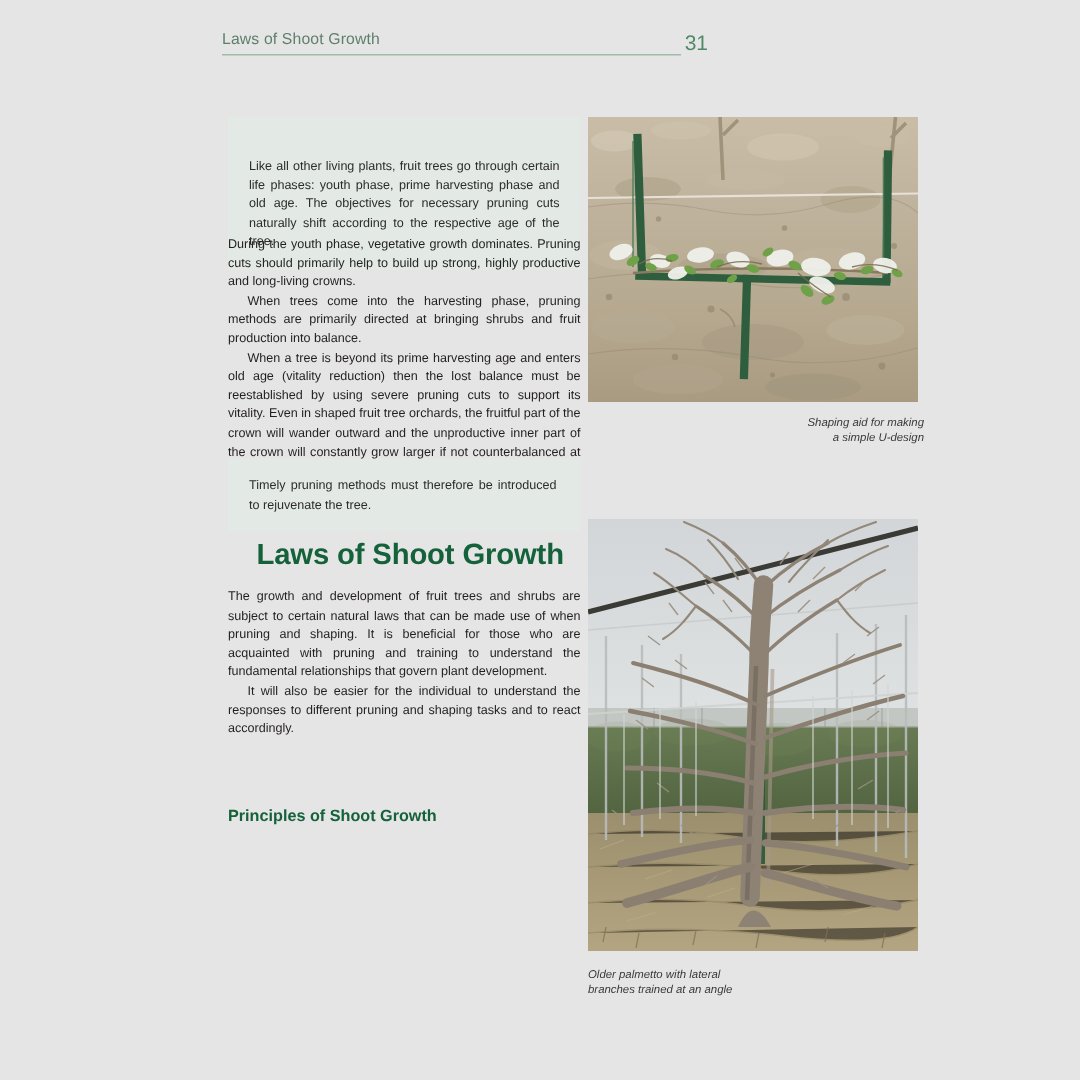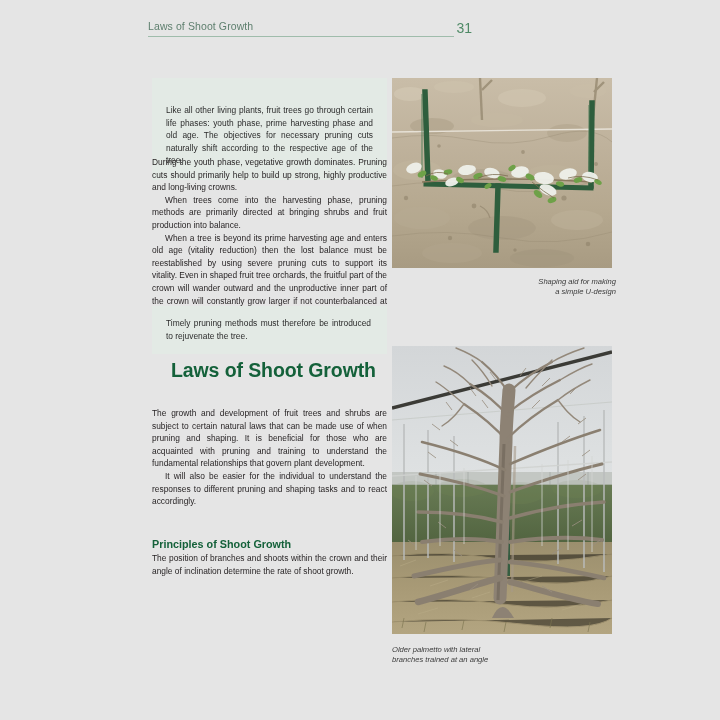--- a/index.html
+++ b/index.html
@@ -89,21 +89,21 @@
     margin: 0;
     font-size: 8.4px;
     line-height: 12.6px;
     text-align: justify;
     color: #231f20;
   }
   .body-block p.indent {
     text-indent: 13px;
   }
   #body-1 { top: 156px; }
-  #body-2 { top: 391px; margin-top: 16px; }
+  #body-2 { top: 391px; }
   #body-3 { top: 552px; }
 
   
   .chapter-heading {
     position: absolute;
     left: 171px;
     top: 359px;
     font-size: 19.5px;
     font-weight: bold;
     color: #14613a;
@@ -177,23 +177,20 @@
 
   <div class="chapter-heading">Laws of Shoot Growth</div>
 
   <div class="body-block" id="body-2">
     <p>The growth and development of fruit trees and shrubs are subject to certain natural laws that can be made use of when pruning and shaping. It is beneficial for those who are acquainted with pruning and training to understand the fundamental relationships that govern plant development.</p>
     <p class="indent">It will also be easier for the individual to understand the responses to different pruning and shaping tasks and to react accordingly.</p>
   </div>
 
   <div class="section-heading">Principles of Shoot Growth</div>
 
-  <div class="body-block" id="body-3">
-    <p>The position of branches and shoots within the crown and their angle of inclination determine the rate of shoot growth.</p>
-  </div>
 
   <div class="photo" id="photo-top">
     <svg width="220" height="190" viewBox="0 0 220 190" xmlns="http://www.w3.org/2000/svg">
       <defs>
         <linearGradient id="soilGrad" x1="0" y1="0" x2="0" y2="1">
           <stop offset="0%" stop-color="#c9bda8"></stop>
           <stop offset="35%" stop-color="#bfb29c"></stop>
           <stop offset="70%" stop-color="#b5a88f"></stop>
           <stop offset="100%" stop-color="#a89b82"></stop>
         </linearGradient>

